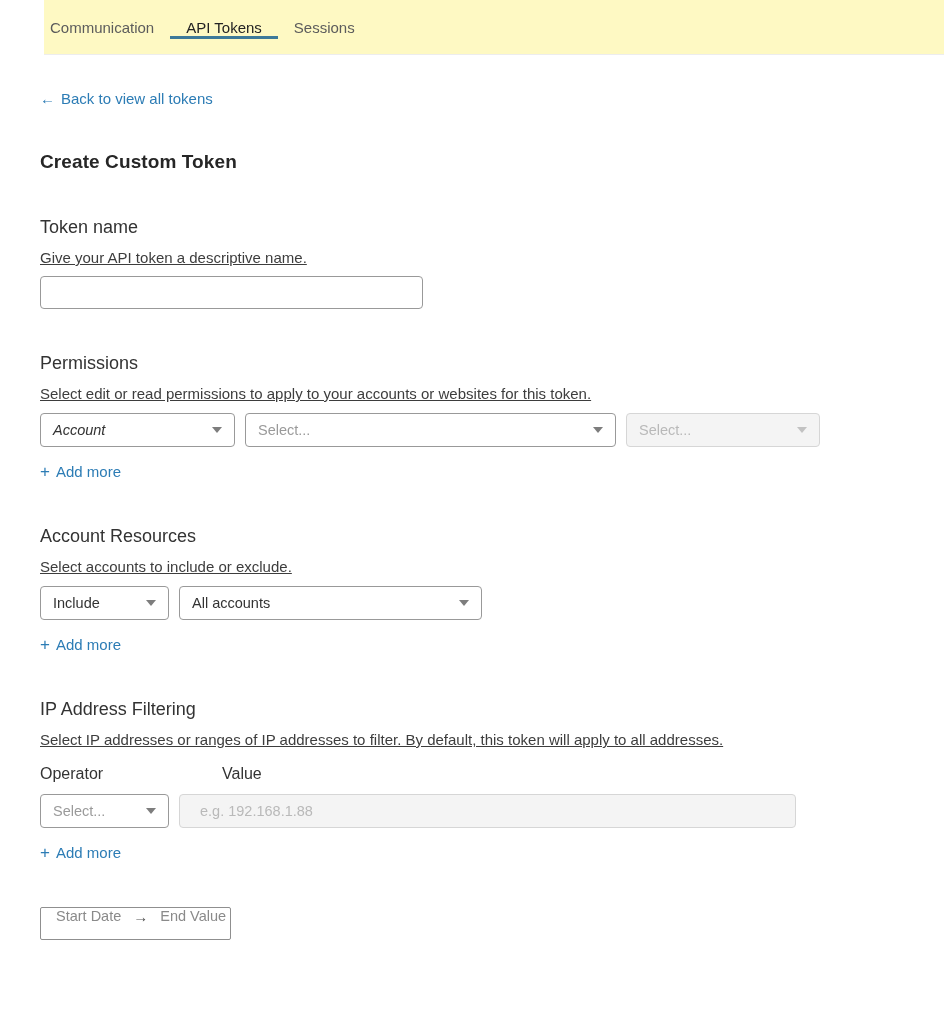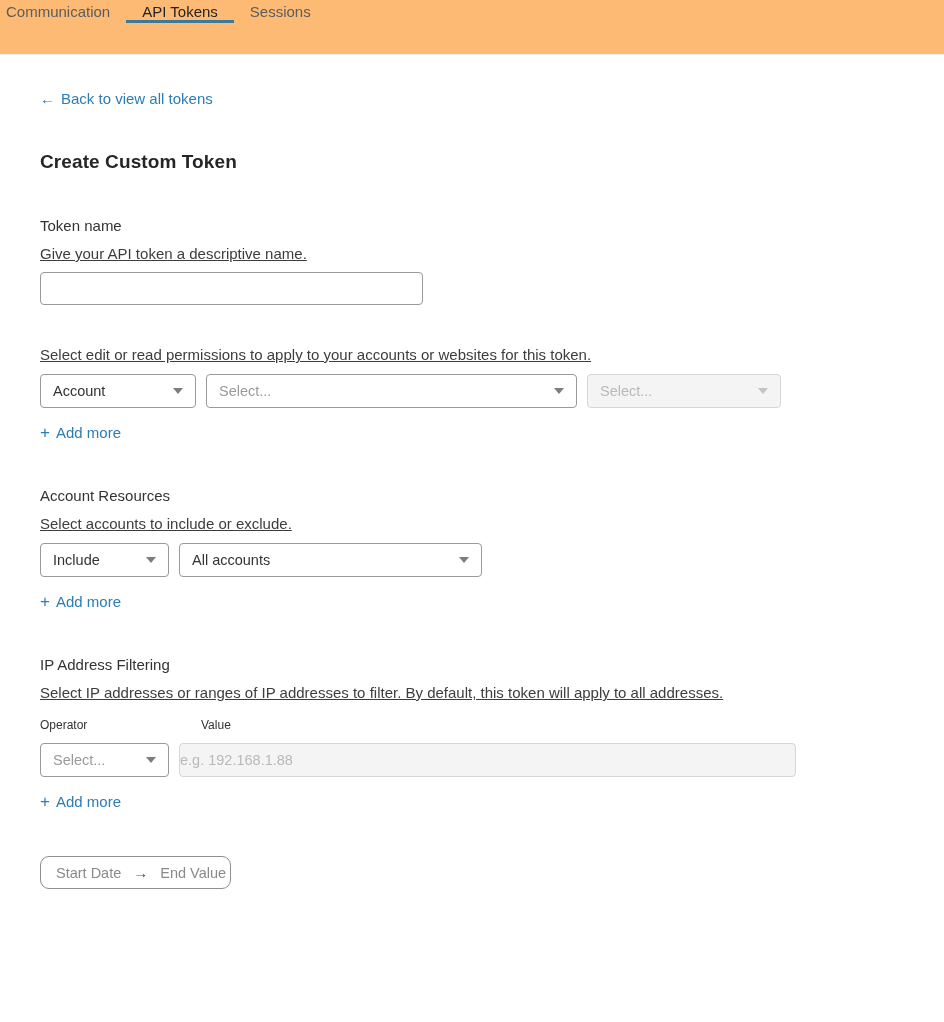--- a/index.html
+++ b/index.html
@@ -1,73 +1,73 @@
 <!DOCTYPE html>
 <html><head>
 <meta charset="utf-8">
 <style>
   * { margin: 0; padding: 0; box-sizing: border-box; }
   html, body { width: 944px; background: #ffffff; font-family: "Liberation Sans", sans-serif; color: #333; }
   body { min-height: 1022px; }
 
   
-  .tabbar { height: 55px; background: #fdba74; border-bottom: 1px solid #ededed; display: flex; align-items: flex-start; padding-left: 6px; }
+  .tabbar { height: 55px; background: #fef9c3; border-bottom: 1px solid #ededed; display: flex; align-items: center; padding-left: 6px; margin-left: 44px; }
   .tab { display: flex; align-items: center; padding: 0 16px; font-size: 15px; color: #5c5c5c; cursor: pointer; border-bottom: 3px solid transparent; padding-top: 3px; }
   .tab:first-child { padding-left: 0; }
   .tab.active { color: #232323; border-bottom-color: #3d7a99; }
 
   .content { padding: 0 40px; width: 861px; }
 
   
   .back-link { display: inline-flex; align-items: center; gap: 6px; margin-top: 35px; font-size: 15px; color: #2c7cb5; text-decoration: none; cursor: pointer; }
 
   
   h1.page-title { margin-top: 43px; font-size: 19px; font-weight: bold; color: #262626; letter-spacing: 0.1px; }
 
   .section { margin-top: 0; }
-  .section-heading { font-size: 15px; font-weight: 400; color: #333; margin-top: 44px; }
+  .section-heading { font-size: 18px; font-weight: 400; color: #333; margin-top: 44px; }
   .section-desc { font-size: 15px; color: #3d3d3d; margin-top: 11px; text-decoration: underline; }
 
   
   .sec-token-name { margin-top: 26px; }
   .text-input { margin-top: 10px; width: 383px; height: 33px; border: 1px solid #999; border-radius: 4px; font-size: 14.5px; padding: 0 10px; color: #333; outline: none; font-family: "Liberation Sans", sans-serif; }
 
   
   .field-row { display: flex; gap: 10px; margin-top: 11px; }
 
   
   .select { height: 34px; background: #fff; border: 1px solid #999; border-radius: 4px; display: flex; align-items: center; justify-content: space-between; padding: 0 12px; cursor: pointer; }
   .select .val { font-size: 14.5px; color: #333; }
   .select .val.placeholder { color: #9a9a9a; }
   .caret { width: 0; height: 0; border-left: 5px solid transparent; border-right: 5px solid transparent; border-top: 6px solid #7d7d7d; margin-left: 10px; }
   .select.disabled { background: #f4f4f4; border-color: #d6d6d6; cursor: default; }
   .select.disabled .val { color: #b9b9b9; }
   .select.disabled .caret { border-top-color: #c2c2c2; }
 
-  .w195 { width: 156px; } .w371 { width: 371px; } .w194 { width: 194px; }
+  .w195 { width: 195px; font-style: italic; } .w371 { width: 371px; } .w194 { width: 194px; }
   .w151 { width: 129px; } .w303 { width: 303px; } .w617 { width: 617px; }
 
   
   .add-more { display: inline-flex; align-items: center; gap: 6px; margin-top: 16px; font-size: 15px; color: #2c7cb5; cursor: pointer; text-decoration: none; }
   .add-more .plus { font-size: 17px; line-height: 1; }
 
   .sec-permissions { margin-top: 41px; }
   .sec-account-resources { margin-top: 45px; }
   .sec-ip { margin-top: 45px; }
   .sec-ttl { margin-top: 45px; }
 
   
-  .ip-labels { display: flex; margin-top: 17px; font-size: 12px; color: #333; }
+  .ip-labels { display: flex; margin-top: 17px; font-size: 16px; color: #333; gap: 21px; }
   .ip-labels .lbl-operator { width: 161px; }
   .ip-labels .lbl-value { }
-  .input-disabled { height: 34px; background: #f4f4f4; border: 1px solid #d6d6d6; border-radius: 4px; font-size: 14.5px; padding: 0 0; color: #333; outline: none; font-family: "Liberation Sans", sans-serif; }
+  .input-disabled { height: 34px; background: #f4f4f4; border: 1px solid #d6d6d6; border-radius: 4px; font-size: 14.5px; padding: 0 20px; color: #333; outline: none; font-family: "Liberation Sans", sans-serif; }
   .input-disabled::placeholder { color: #b9b9b9; }
 
   
-  .date-range { margin-top: 11px; width: 191px; height: 33px; border: 1px solid #8f8f8f; border-radius: 9px; display: flex; align-items: center; gap: 12px; padding: 0 15px; cursor: pointer; }
+  .date-range { margin-top: 11px; width: 191px; height: 33px; border: 1px solid #8f8f8f; border-radius: 2px; display: flex; align-items: flex-start; gap: 12px; padding: 0 15px; cursor: pointer; }
   .date-range .ph { font-size: 14.5px; color: #8a8a8a; white-space: nowrap; }
   .date-range .arrow { font-size: 15px; color: #555; }
 </style>
 </head>
 <body>
 
 <nav class="tabbar">
   <div class="tab">Communication</div>
   <div class="tab active">API Tokens</div>
   <div class="tab">Sessions</div>
@@ -82,20 +82,21 @@
 
   <h1 class="page-title">Create Custom Token</h1>
 
   <section class="section sec-token-name">
     <div class="section-heading">Token name</div>
     <div class="section-desc">Give your API token a descriptive name.</div>
     <input type="text" class="text-input" value="" style="">
   </section>
 
   <section class="section sec-permissions">
+    <div class="section-heading">Permissions</div>
     <div class="section-desc">Select edit or read permissions to apply to your accounts or websites for this token.</div>
     <div class="field-row">
       <div class="select w195">
         <span class="val">Account</span>
         <span class="caret"></span>
       </div>
       <div class="select w371">
         <span class="val placeholder">Select...</span>
         <span class="caret"></span>
       </div>

